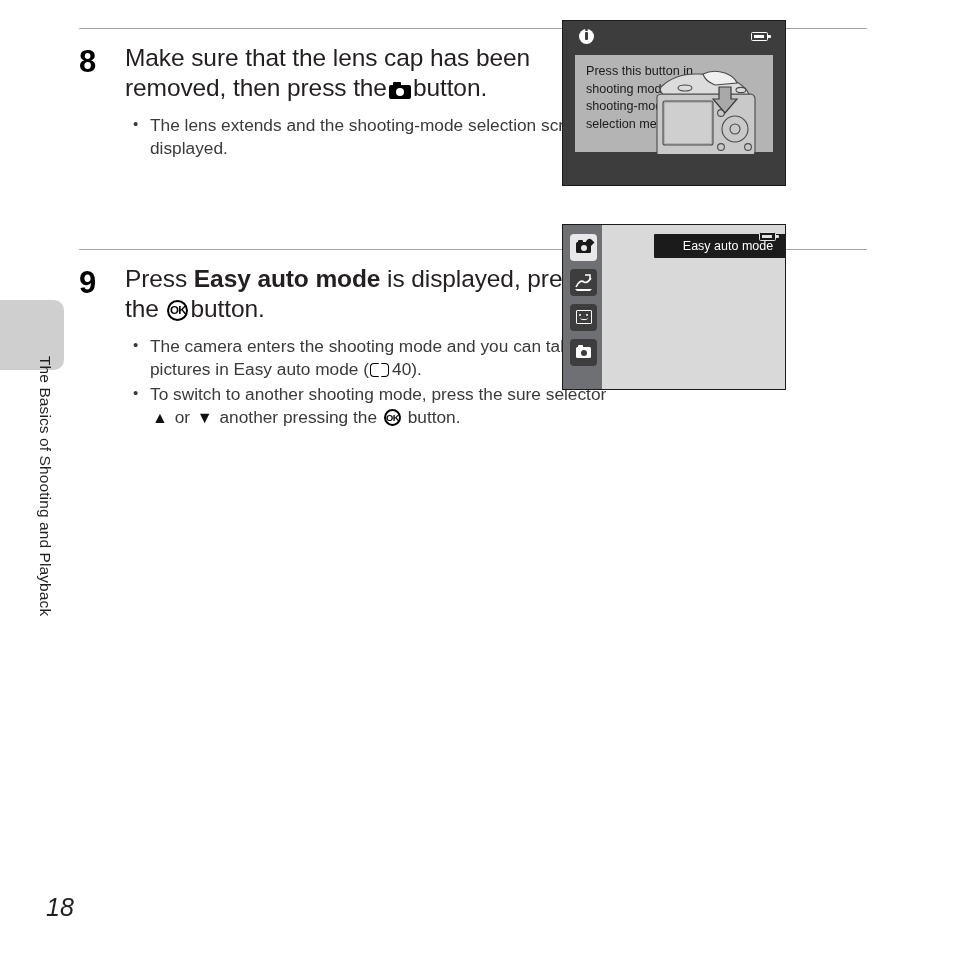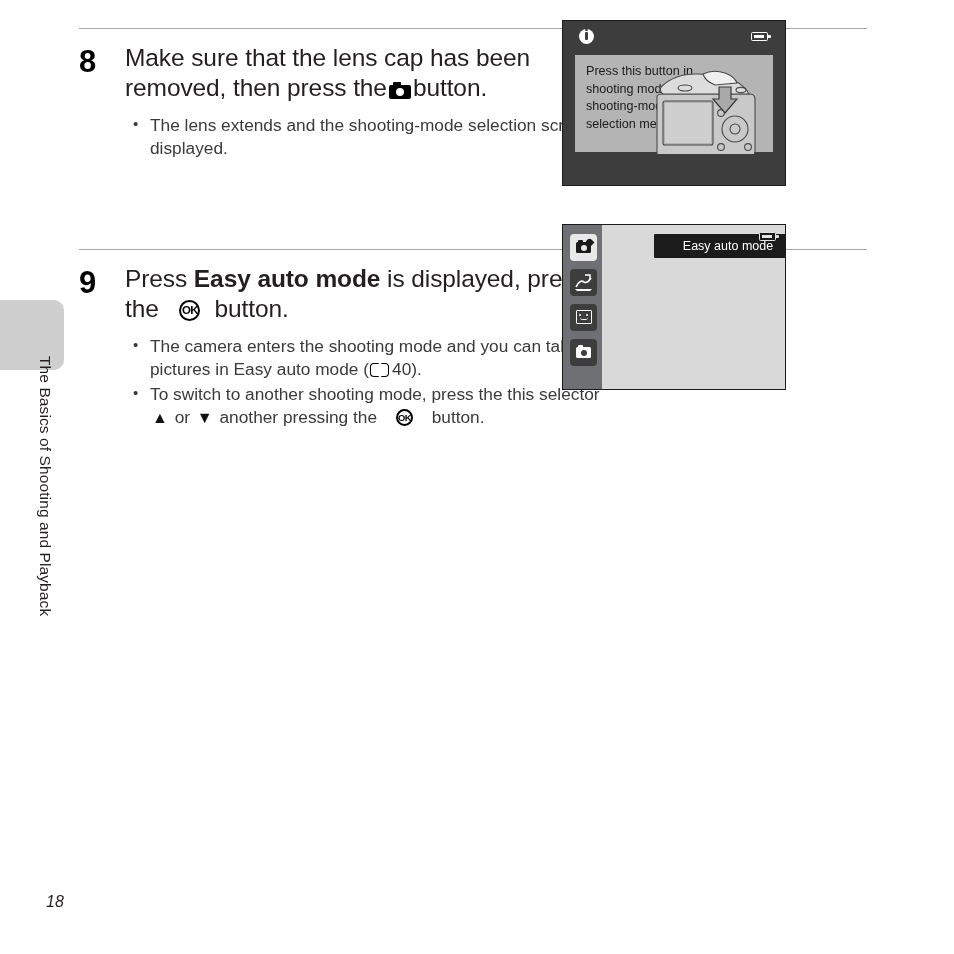--- a/index.html
+++ b/index.html
@@ -38,21 +38,21 @@
     color: #231f20;
     white-space: nowrap;
     font-family: "Liberation Sans", sans-serif;
   }
 
   
   .page-number {
     position: absolute;
     left: 46px;
     top: 893px;
-    font-size: 16px;
+    font-size: 25px;
     font-style: italic;
     color: #231f20;
     font-family: "Liberation Sans", sans-serif;
   }
 
   
   .content {
     position: absolute;
     left: 79px;
     top: 28px;
@@ -138,21 +138,21 @@
   .ico-camera .lens {
     position: absolute; left: 7px; bottom: 3.5px;
     width: 8px; height: 8px; background: #fff; border-radius: 50%;
   }
 
   .ico-ok {
     width: 21px; height: 21px;
     border: 2.3px solid #000;
     border-radius: 50%;
     position: relative; vertical-align: -4px;
-    margin: 0 14px;
+    margin: 0 2px;
     box-sizing: border-box;
   }
   .ico-ok span {
     position: absolute; left: 0; right: 0; top: 50%;
     transform: translateY(-50%);
     text-align: center;
     font-size: 11.5px;
     font-weight: bold;
     line-height: 1;
     letter-spacing: -0.6px;
@@ -339,21 +339,21 @@
     <div class="step-num">9</div>
     <div class="step-body">
       <div class="step-head">
         <span>Press</span>
         <b>Easy auto mode</b>
         <span>is displayed, press the</span>
         <span class="ico ico-ok"><span>OK</span></span><span>button.</span>
       </div>
       <ul class="bullets">
         <li><span>The camera enters the shooting mode and you can take pictures in Easy auto mode (</span><span class="ico ico-book"><span class="pg l"></span><span class="pg r"></span><span class="spine"></span></span><span>40</span><span>).</span></li>
-        <li><span>To switch to another shooting mode, press the this selector</span> <span class="ico-tri">▲</span> <span>or</span> <span class="ico-tri">▼</span> <span>another pressing the</span> <span class="ico ico-ok small"><span>OK</span></span> <span>button.</span></li>
+        <li><span>To switch to another shooting mode, press the sure selector</span> <span class="ico-tri">▲</span> <span>or</span> <span class="ico-tri">▼</span> <span>another pressing the</span> <span class="ico ico-ok small"><span>OK</span></span> <span>button.</span></li>
       </ul>
     </div>
   </div>
 
 </div>
 
 <div class="lcd lcd-8">
   <div class="lcd8-topbar">
     <div class="info-icon"></div>
     <div class="batt lcd8-batt">

